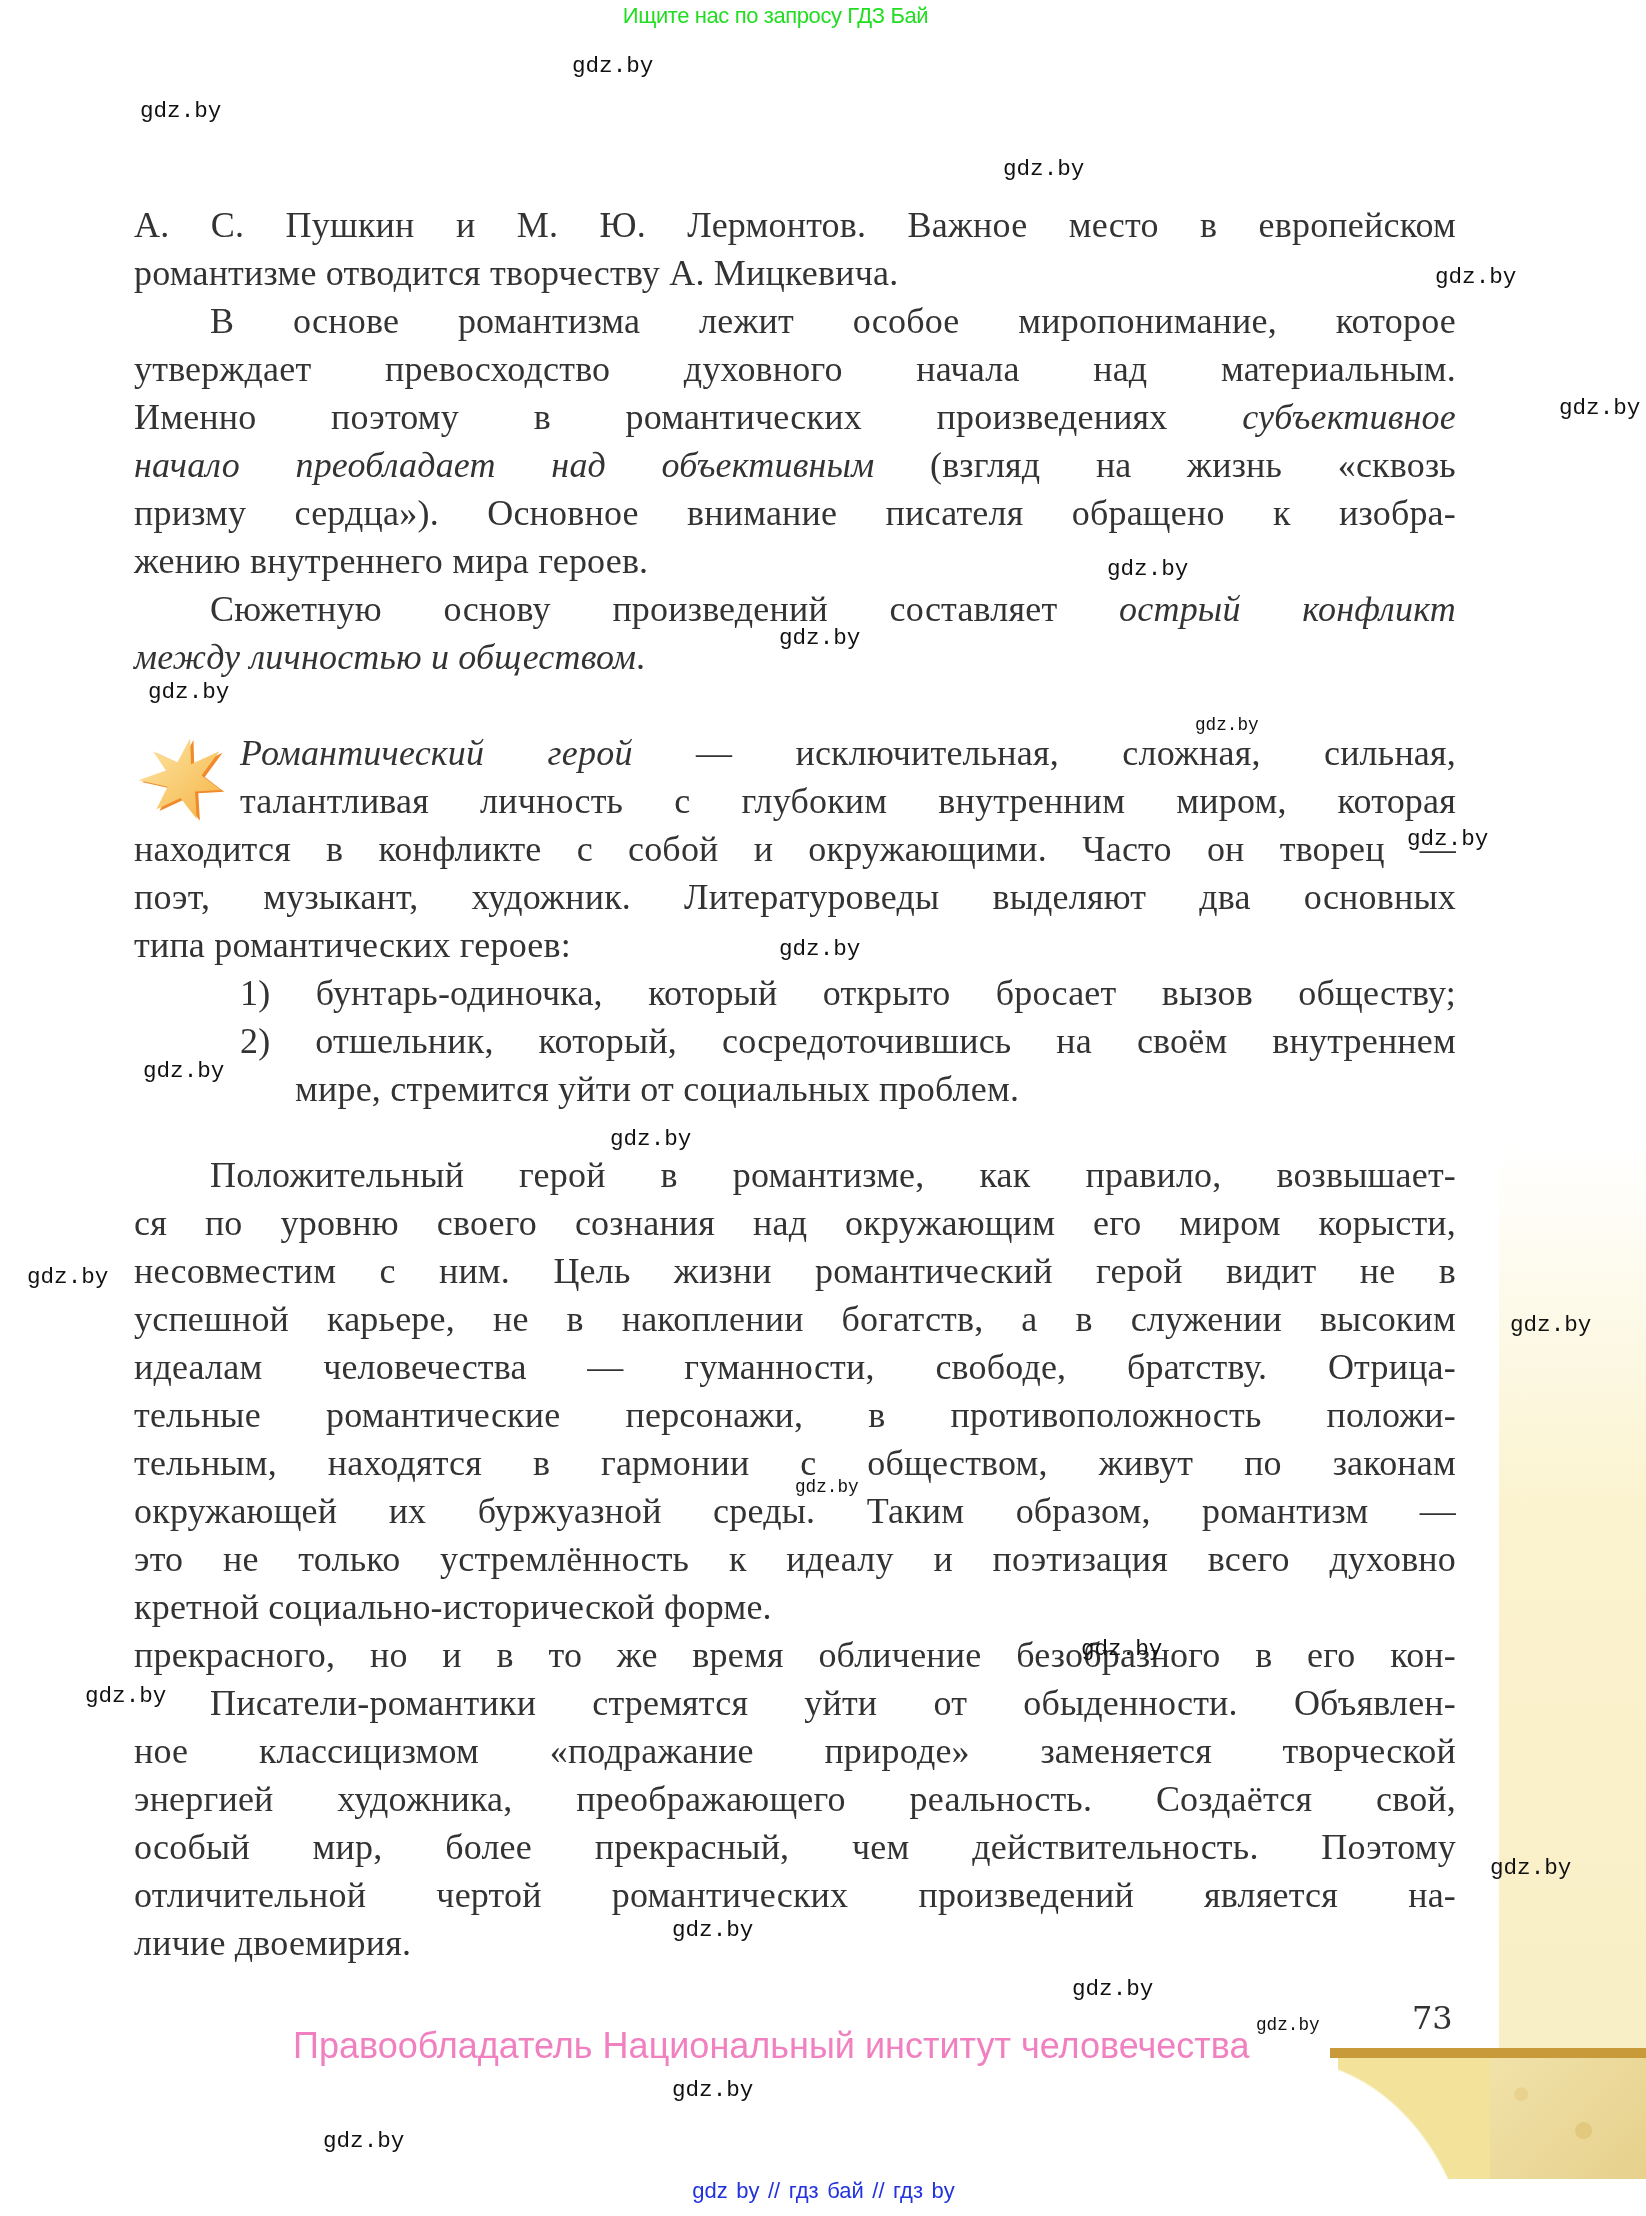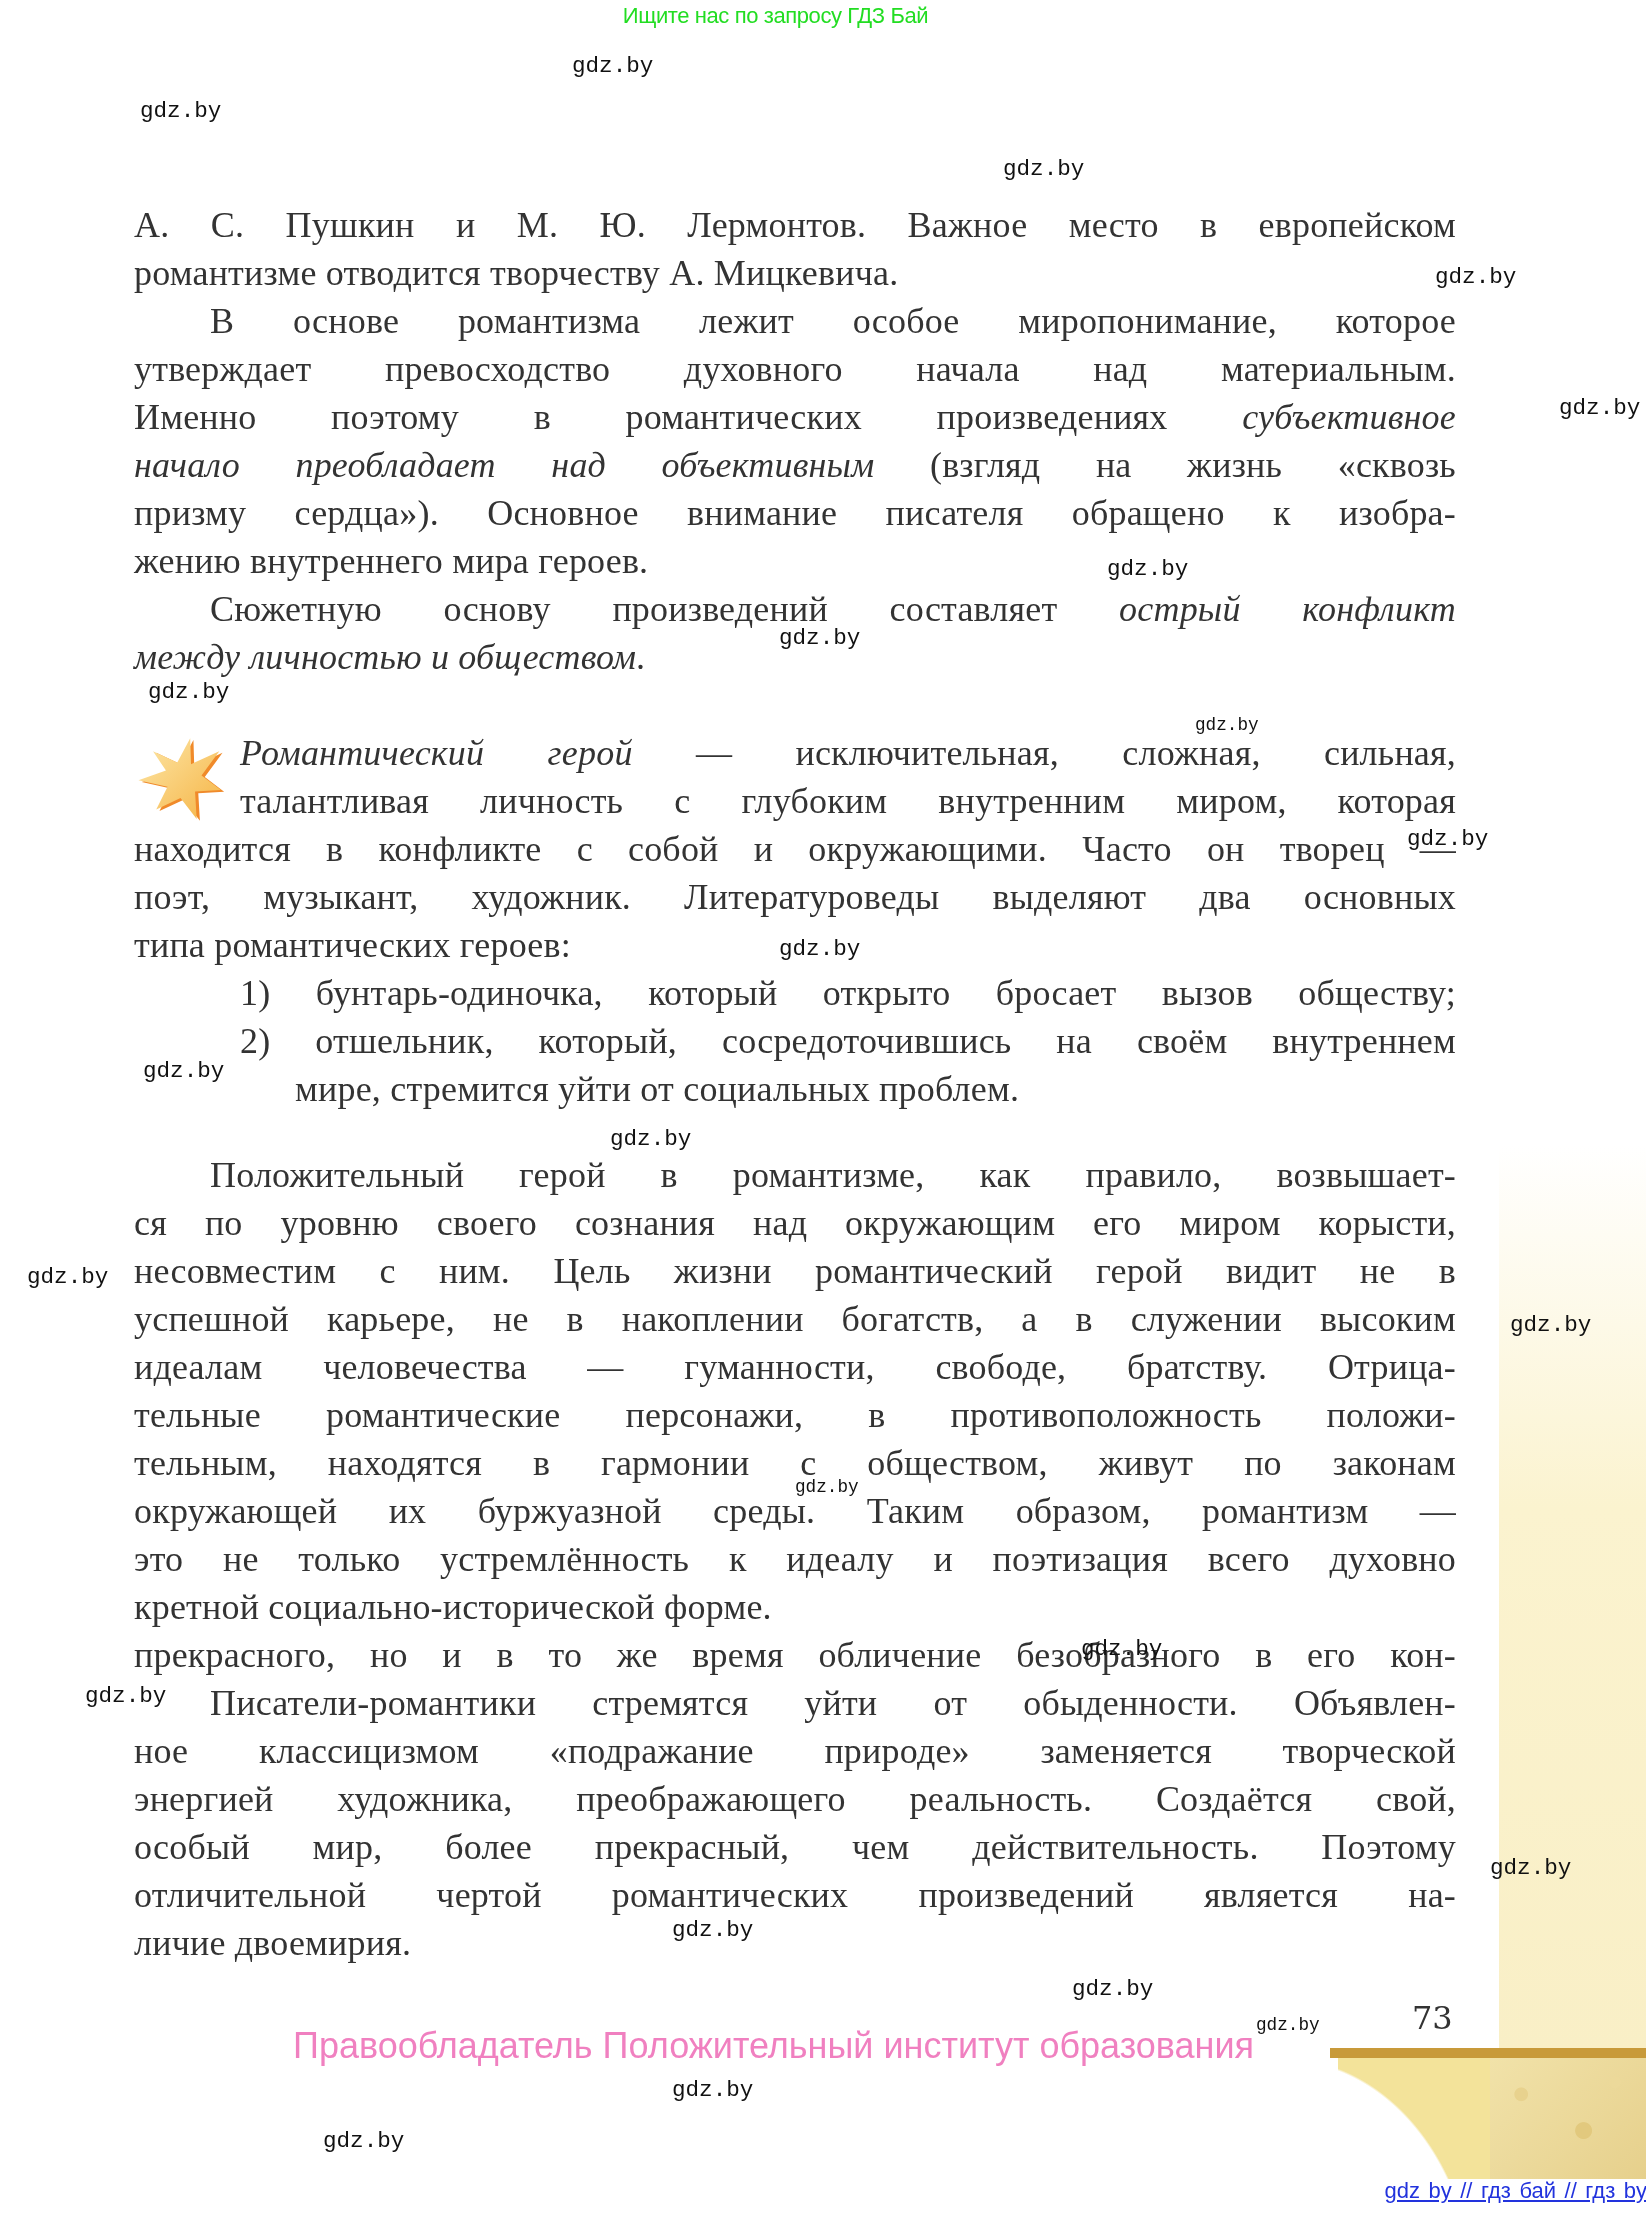--- a/index.html
+++ b/index.html
@@ -37,24 +37,23 @@
     .page-number {
       position: absolute; left: 1412px; top: 1999px; font-size: 32px; font-weight: normal;
       color: #333333; font-family: "DejaVu Serif", serif;
     }
     .copyright {
       position: absolute; left: 293px; top: 2025px;
       font-family: "Liberation Sans", sans-serif; font-size: 36px; color: #f080c0;
       white-space: nowrap; z-index: 2;
     }
     .footer-links {
-      position: absolute; top: 2178px; left: 0; width: 1647px; text-align: right;
+      position: absolute; top: 2178px; left: 0; width: 1647px; text-align: center;
       font-family: "Liberation Sans", sans-serif; font-size: 22px; color: #2233dd;
       word-spacing: 2.4px;
-      text-decoration: underline;
     }
     .deco-right {
       position: absolute; left: 1499px; top: 1144px; width: 147px; height: 911px;
       background: linear-gradient(180deg, rgba(255,250,225,0) 0%, #fbf3cf 40%, #f9efc6 100%);
     }
     .deco-rule {
       position: absolute; left: 1330px; top: 2048px; width: 317px; height: 9.7px;
       background: #c89a3a;
     }
     .deco-texture {
@@ -151,21 +150,21 @@
     <span class="line indent">Писатели-романтики стремятся уйти от обыденности. Объявлен-</span>
     <span class="line">ное классицизмом «подражание природе» заменяется творческой</span>
     <span class="line">энергией художника, преображающего реальность. Создаётся свой,</span>
     <span class="line">особый мир, более прекрасный, чем действительность. Поэтому</span>
     <span class="line">отличительной чертой романтических произведений является на-</span>
     <span class="line last">личие двоемирия.</span>
   </div>
 </div>
 
 <div class="page-number">73</div>
-<div class="copyright">Правообладатель Положительный институт образования</div>
+<div class="copyright">Правообладатель Национальный институт человечества</div>
 
 <div id="watermark-layer">
     <div class="wm" style="left: 572px; top: 53px;">gdz.by</div>
     <div class="wm" style="left: 140px; top: 98px;">gdz.by</div>
     <div class="wm" style="left: 1003px; top: 156px;">gdz.by</div>
     <div class="wm" style="left: 1435px; top: 264px;">gdz.by</div>
     <div class="wm" style="left: 1559px; top: 395px;">gdz.by</div>
     <div class="wm" style="left: 1107px; top: 556px;">gdz.by</div>
     <div class="wm" style="left: 779px; top: 625px;">gdz.by</div>
     <div class="wm" style="left: 148px; top: 679px;">gdz.by</div>

